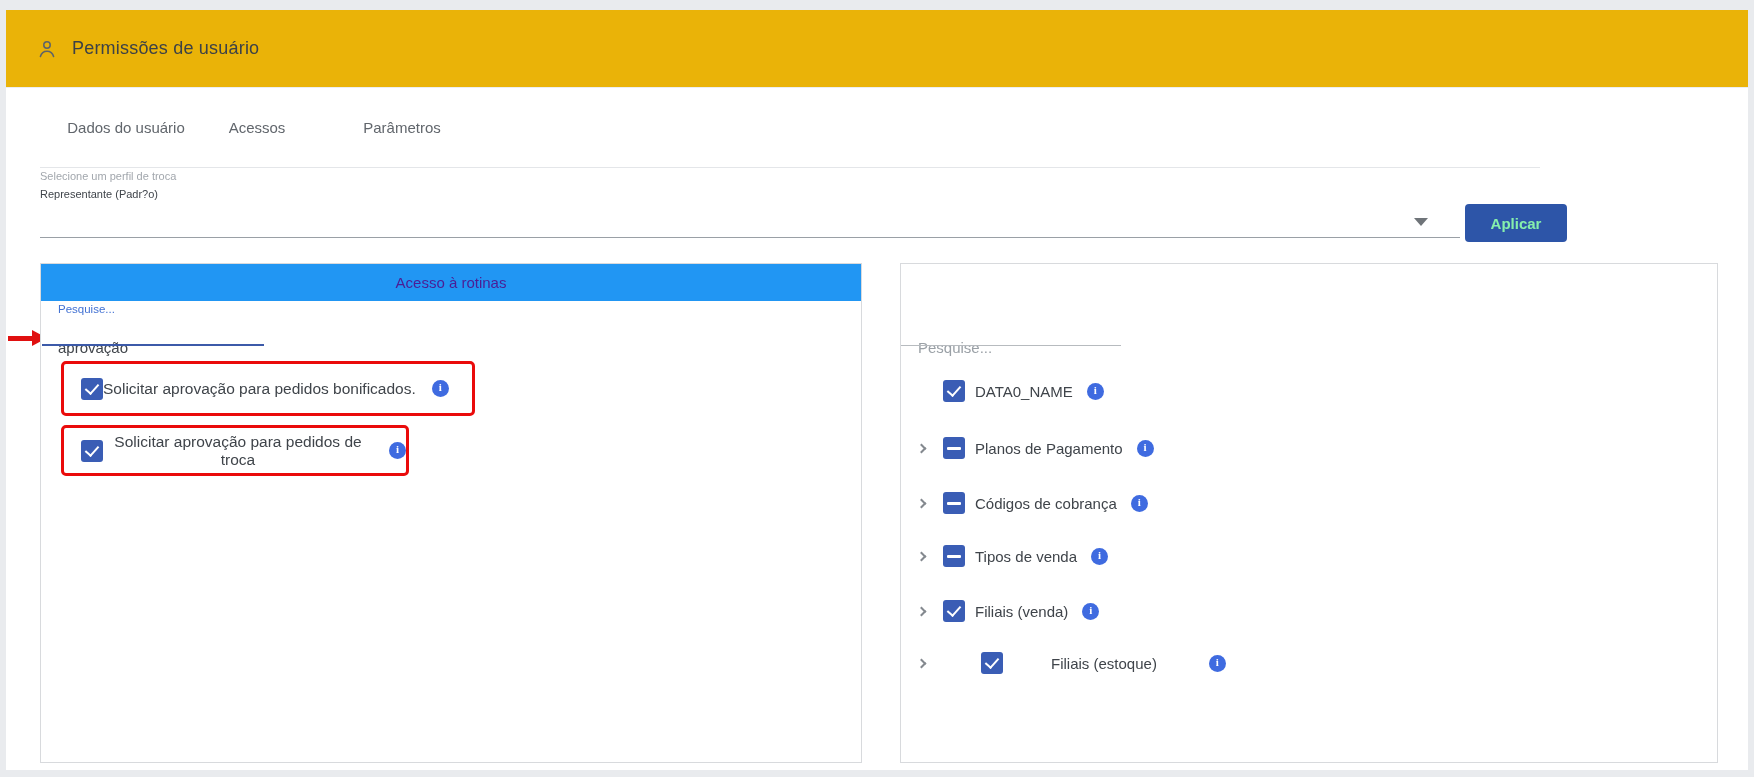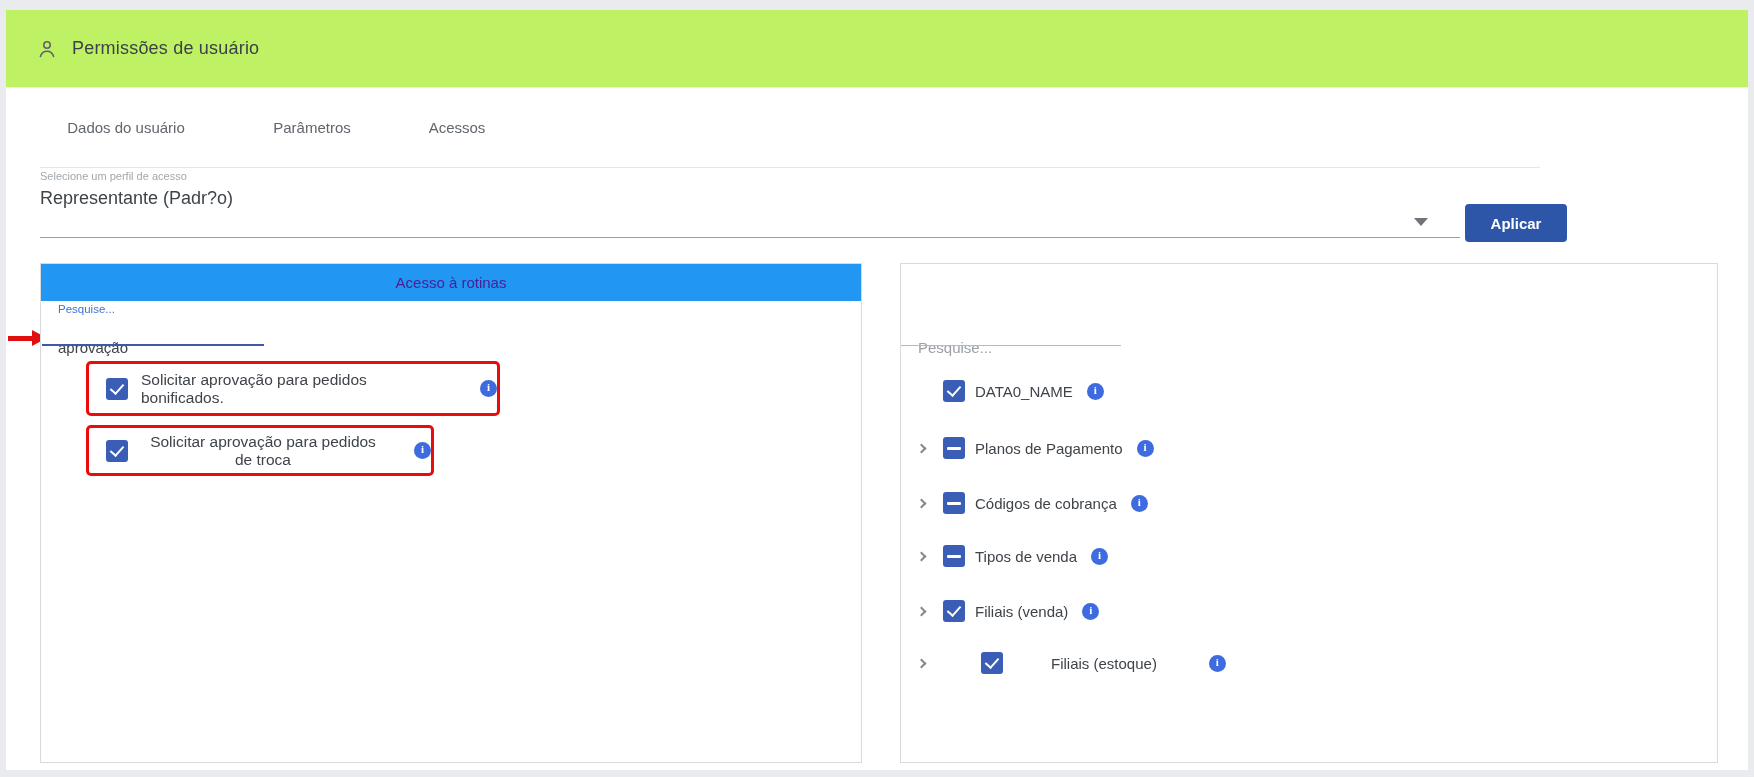--- a/index.html
+++ b/index.html
@@ -7,62 +7,62 @@
   .stage {
     position:relative; width:1754px; height:777px; overflow:hidden;
     background:#e9ebee; font-family:"Liberation Sans", sans-serif;
     -webkit-font-smoothing:antialiased;
   }
   .card { position:absolute; left:6px; top:10px; width:1742px; height:760px; background:#ffffff; }
 
   
   .app-header { position:absolute; left:0; top:0; width:100%; height:78px;
     display:flex; align-items:center; gap:14px; padding-left:30px;
-    border-bottom:1px solid #eceef0; background:#bef264; }
+    border-bottom:1px solid #eceef0; background:#eab308; }
   .user-icon svg { display:block; }
   .page-title { font-size:18px; color:#3c4147; letter-spacing:.2px; }
 
   
   .tabs { position:absolute; left:34px; top:78px; width:1500px; height:80px;
     display:flex; border-bottom:1px solid #e4e6e9; }
   .tab { position:relative; display:flex; align-items:center; justify-content:center;
     font-size:15px; color:#61666c; cursor:pointer; }
   .tab-1 { width:172px; } .tab-2 { width:188px; } .tab-3 { width:90px; } .tab-4 { width:200px; }
   .tab.active .indicator { position:absolute; left:0; right:0; bottom:-1px; height:3px; background:#3c5aa9; }
   .tab-red-box { position:absolute; top:21px; left:50%; transform:translateX(-50%);
     width:98px; height:38px; border:3px solid #ea0b0b; border-radius:2px; pointer-events:none; }
 
   
   .select-label { position:absolute; left:34px; top:160px; font-size:11px; color:#a2a7ad; }
-  .select-value { position:absolute; left:34px; top:178px; font-size:18px; color:#3f444a; }
+  .select-value { position:absolute; left:34px; top:178px; font-size:11px; color:#3f444a; }
   .select-underline { position:absolute; left:34px; top:227px; width:1420px; height:1px; background:#9aa0a6; }
   .select-caret { position:absolute; left:1408px; top:208px; width:0; height:0;
     border-left:7px solid transparent; border-right:7px solid transparent; border-top:8px solid #6f7479; }
   .apply-btn { position:absolute; left:1459px; top:194px; width:102px; height:38px;
-    background:#2d55a8; border:none; border-radius:4px; color:#ffffff; font-size:15px;
+    background:#2d55a8; border:none; border-radius:4px; color:#86efac; font-size:15px;
     font-weight:700; font-family:inherit; cursor:pointer; }
 
   
   .panel { position:absolute; top:253px; height:500px; border:1px solid #d8dadd; background:#fff; }
   .panel-left { left:34px; width:822px; }
   .panel-right { left:894px; width:818px; }
   .panel-header { height:37px; background:#2196f3; display:flex; align-items:center; justify-content:center;
     color:#4c1d95; font-size:15px; }
 
   
   .search-label-focused { position:absolute; left:17px; top:39px; font-size:11.5px; color:#4372d3; }
   .search-input { position:absolute; left:17px; top:72px; width:200px; height:22px; border:none; outline:none;
     font-family:inherit; font-size:15px; color:#40454b; background:transparent; }
   .focus-underline { position:absolute; left:1px; top:80px; width:222px; height:2px; background:#3c5aa9; }
   .plain-underline { position:absolute; left:0px; top:81px; width:220px; height:1px; background:#b7bbbf; }
   .search-input::placeholder { color:#9aa0a6; }
 
   
-  .routine-row { position:absolute; display:flex; align-items:center; gap:13px; padding-left:17px;
-    border:3px solid #ea0b0b; border-radius:5px; background:#fff;margin-left:25px; }
+  .routine-row { position:absolute; display:flex; align-items:center; padding-left:17px;
+    border:3px solid #ea0b0b; border-radius:5px; background:#fff; }
   .routine-row-1 { left:20px; top:97px; width:414px; height:55px; }
   .routine-row-2 { left:20px; top:161px; width:348px; height:51px;text-align:center; }
   .routine-label { font-size:15.5px; color:#3f444a; }
 
   
   .cbx { position:relative; width:22px; height:22px; border-radius:3px; background:#3a5db5; flex:0 0 22px; cursor:pointer; }
   .cbx.checked::after { content:""; position:absolute; left:7px; top:3px; width:6px; height:11px;
     border:solid #fff; border-width:0 2.5px 2.5px 0; transform:rotate(42deg); }
   .cbx.indeterminate::after { content:""; position:absolute; left:4px; top:9.5px; width:14px; height:3.5px;
     border-radius:1px; background:#fff; }
@@ -103,29 +103,29 @@
           <path d="M4.8 20.2c1.1-3.9 3.9-5.8 7.2-5.8s6.1 1.9 7.2 5.8"></path>
         </svg>
       </span>
       <span class="page-title">Permissões de usuário</span>
     </div>
 
     <div class="tabs">
       <div class="tab tab-1">
         <span>Dados do usuário</span>
       </div>
+      <div class="tab tab-3">
+        <span>Acessos</span>
+      </div>
       <div class="tab tab-4">
         <span>Parâmetros</span>
       </div>
-      <div class="tab tab-3">
-        <span>Acessos</span>
-      </div>
-    </div>
-
-    <div class="select-label">Selecione um perfil de acesso</div>
+    </div>
+
+    <div class="select-label">Selecione um perfil de troca</div>
     <div class="select-value">Representante (Padr?o)</div>
     <div class="select-underline"></div>
     <div class="select-caret"></div>
     <button class="apply-btn">Aplicar</button>
 
     <div class="red-arrow">
       <div class="shaft"></div>
       <div class="head"></div>
     </div>
 

